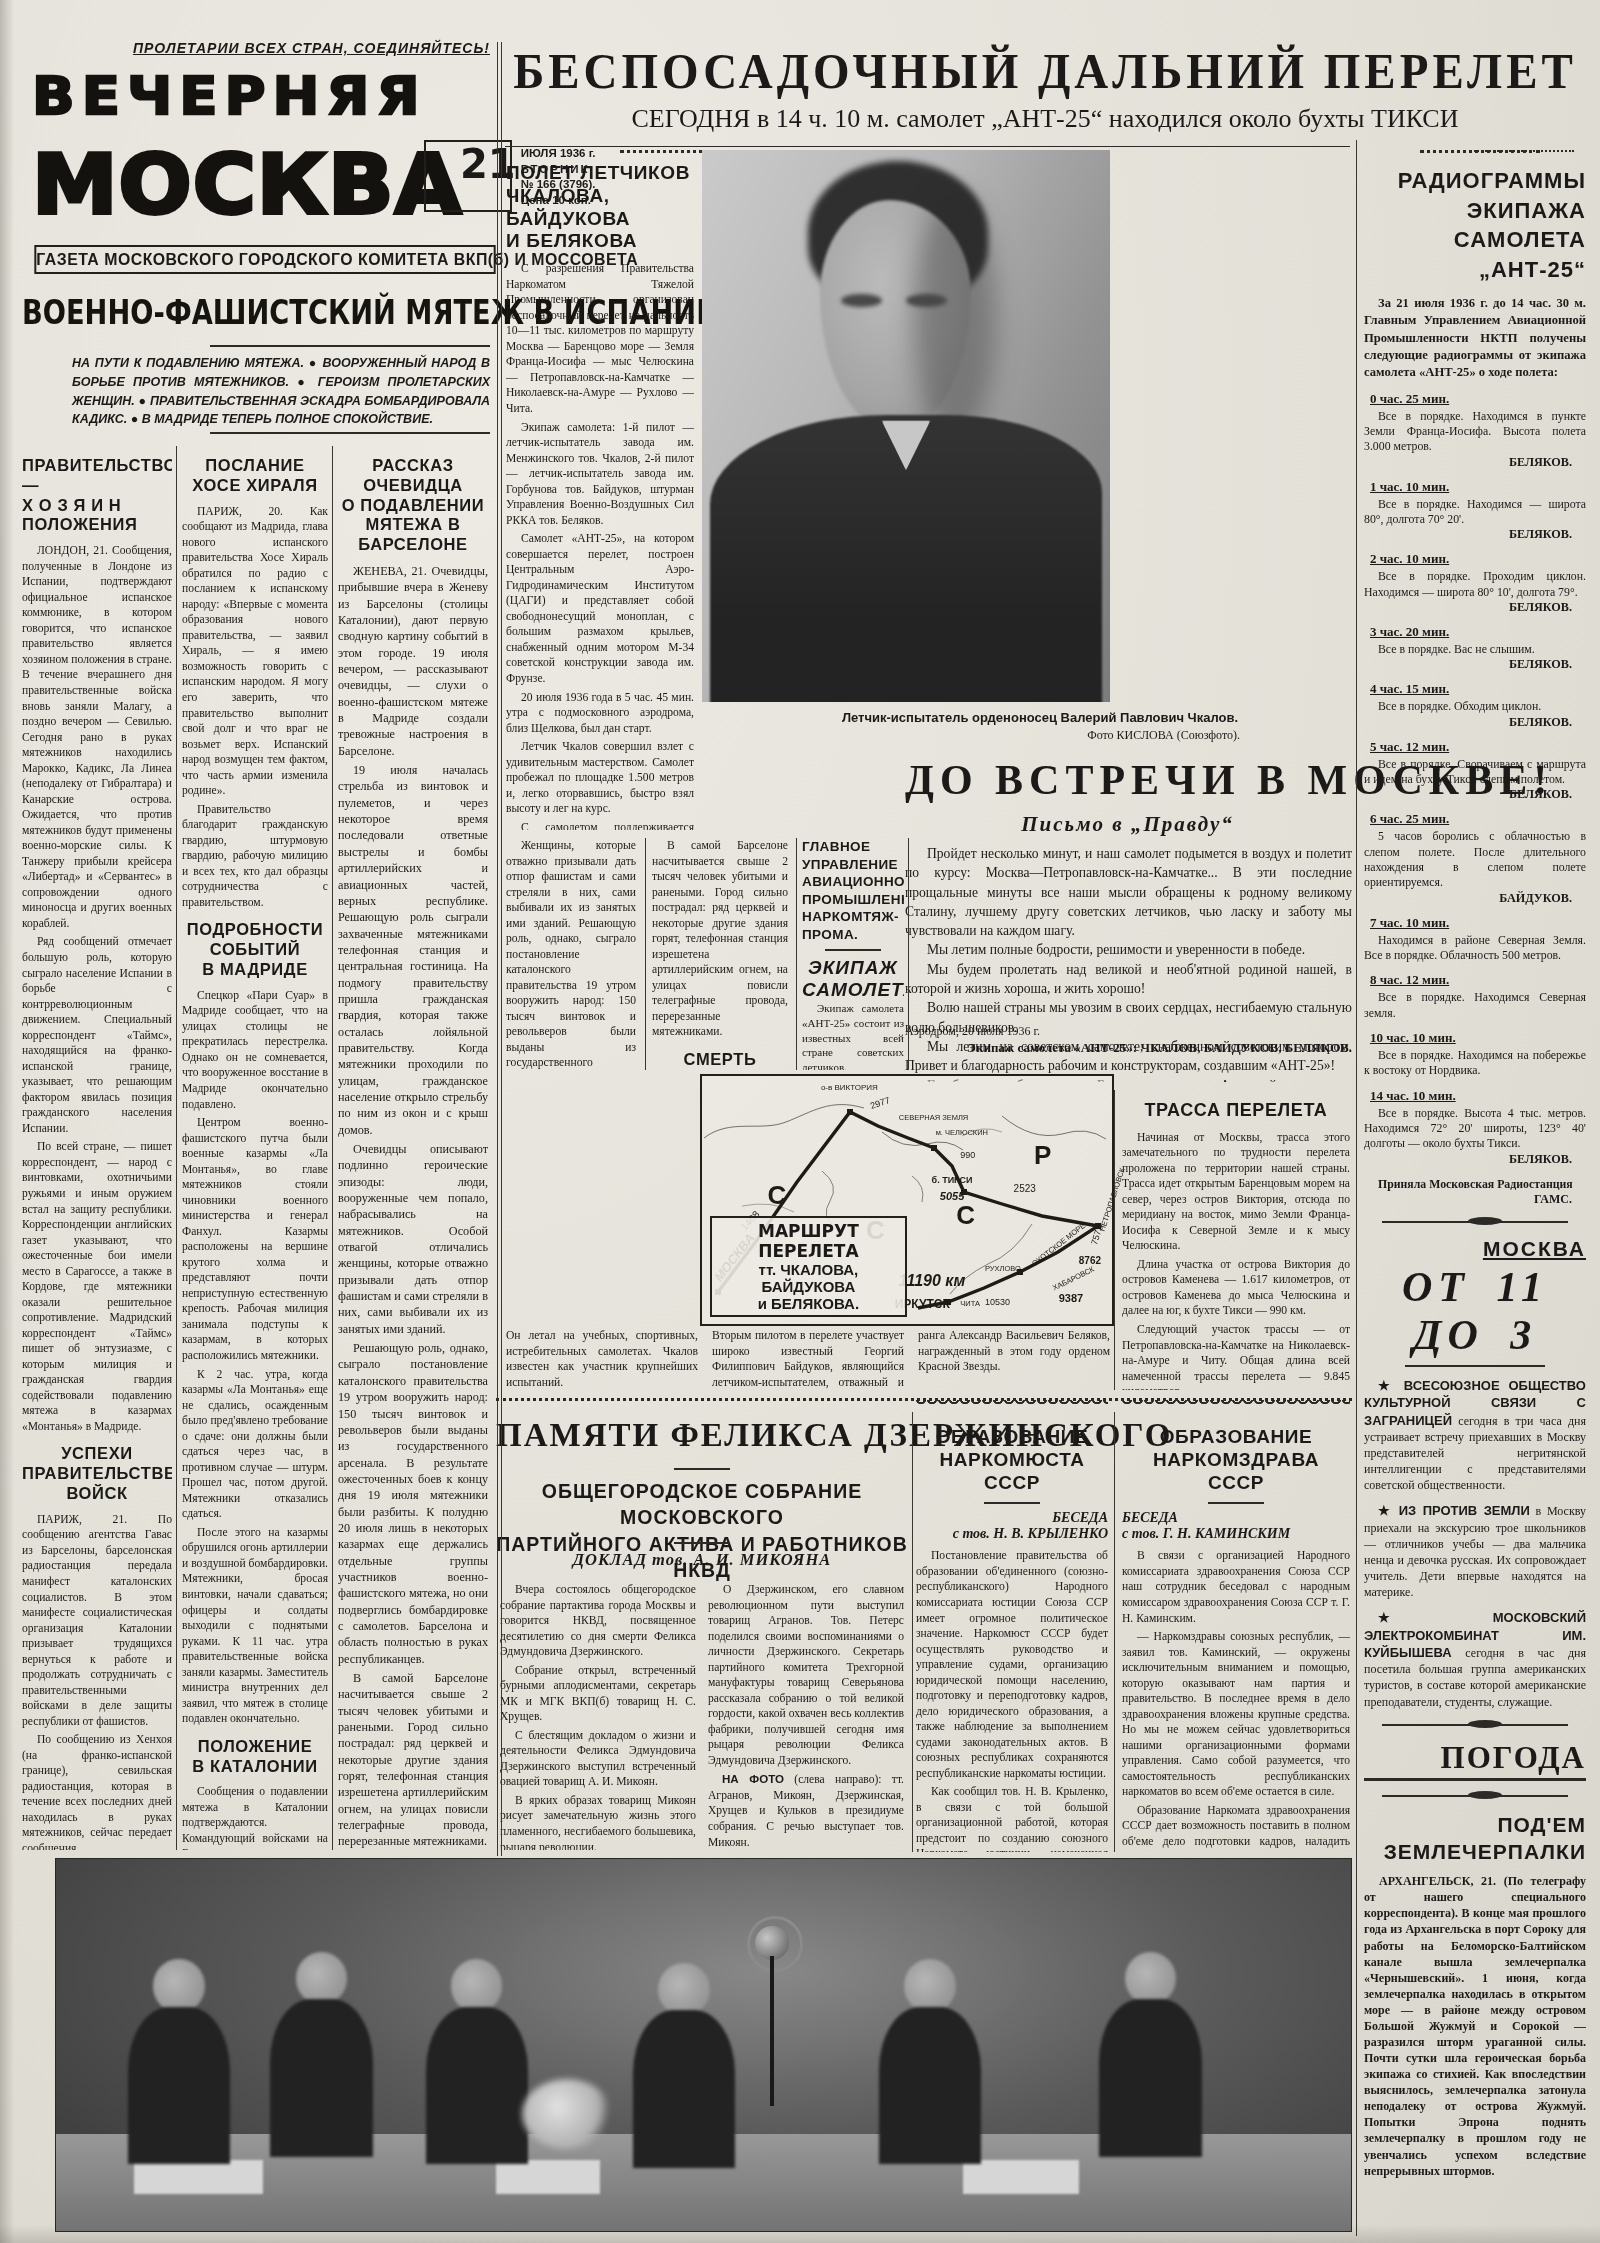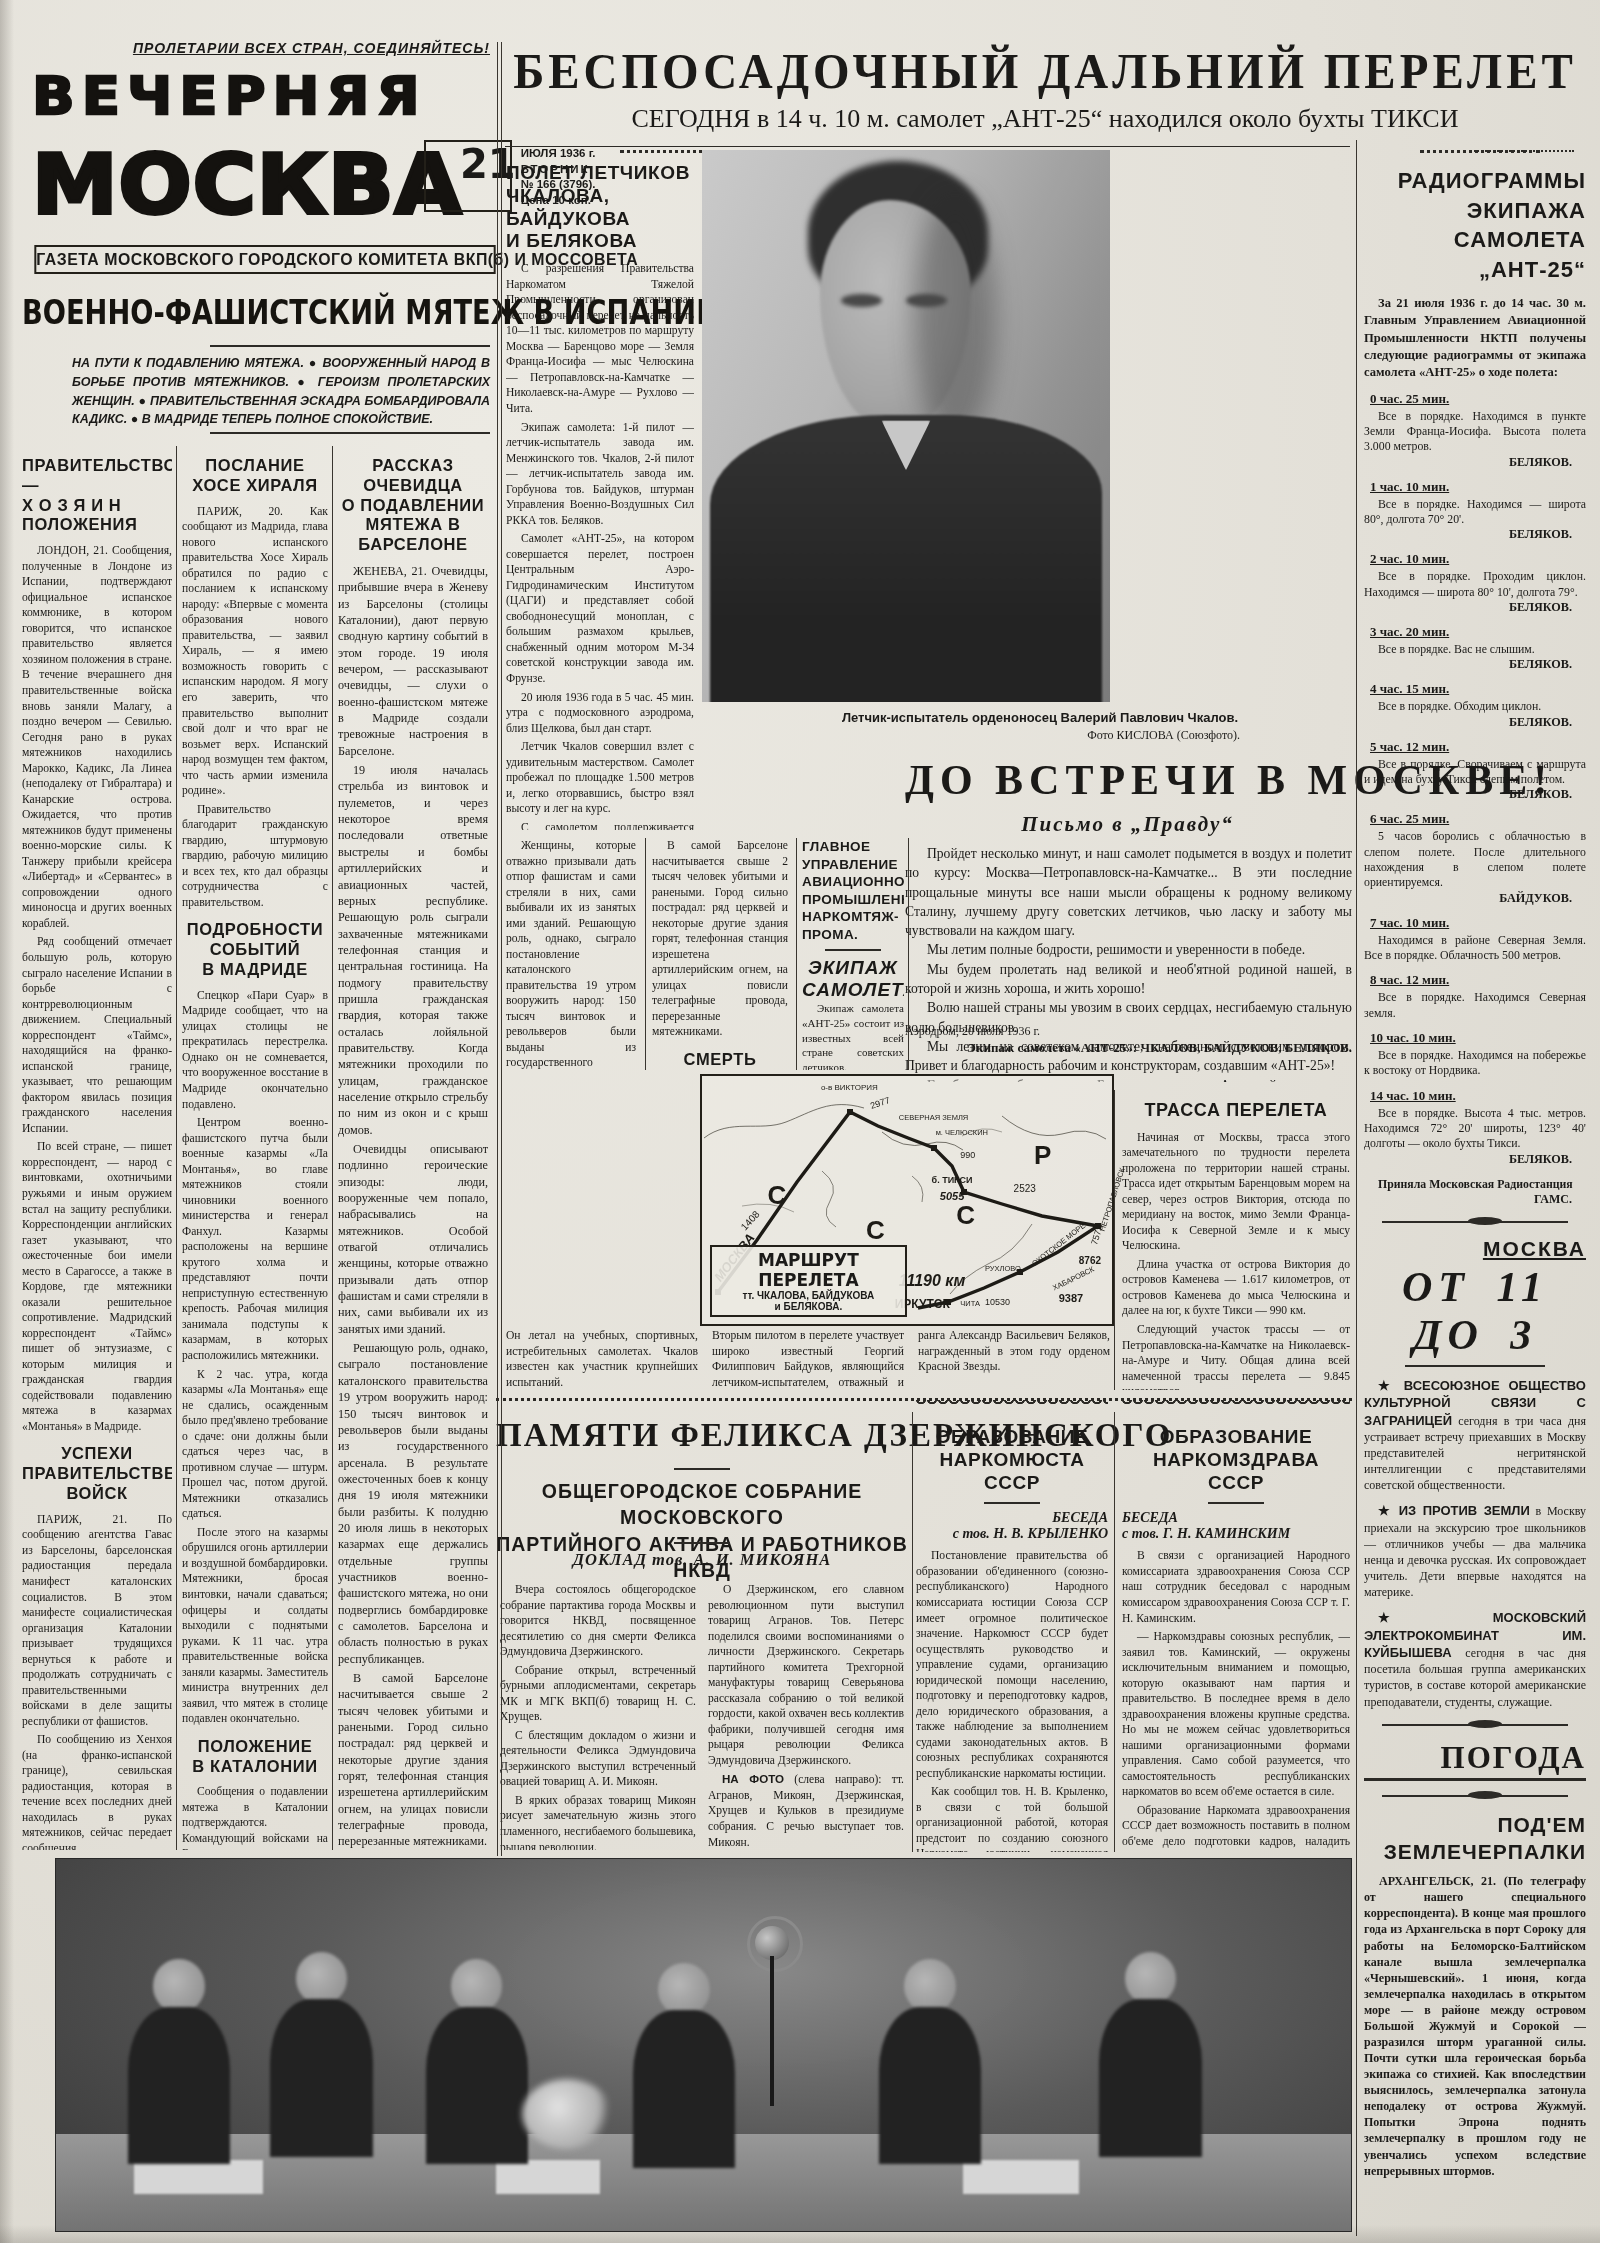--- a/index.html
+++ b/index.html
@@ -37,21 +37,21 @@
   .cap{font-family:"Liberation Sans",sans-serif;font-weight:bold;font-size:13px;text-align:center;}
   .cap-credit{font-family:"Liberation Serif",serif;font-size:12px;text-align:right;}
   .letter-h{font-family:"Liberation Serif",serif;font-weight:900;font-size:42px;letter-spacing:6px;text-align:center;white-space:nowrap;transform:scaleY(1.02);}
   .letter-sub{font-family:"Liberation Serif",serif;font-weight:bold;font-style:italic;font-size:21px;text-align:center;letter-spacing:2px;}
   .letter-body p{margin:0;font-size:13.6px;line-height:1.42;text-align:justify;text-indent:22px;}
   .sig-r{font-weight:bold;text-align:right;font-size:13px;}
   .map{position:absolute;border:2px solid #232019;background:rgba(240,238,230,.45);}
   .map-label{position:absolute;font-family:"Liberation Sans",sans-serif;color:#1d1b16;white-space:nowrap;}
   .map-box{position:absolute;border:2px solid #232019;background:rgba(236,234,226,.9);text-align:center;padding:3px 6px;}
   .map-box .l1{font-family:"DejaVu Sans",sans-serif;font-weight:900;font-size:17px;}
-  .map-box .l2{font-family:"Liberation Sans",sans-serif;font-weight:bold;font-size:10px;}
+  .map-box .l2{font-family:"Liberation Sans",sans-serif;font-weight:bold;font-size:15px;}
   .radio-h{font-family:"Liberation Sans",sans-serif;font-weight:900;font-size:22px;line-height:1.35;text-align:right;white-space:pre-line;letter-spacing:1px;}
   .radio-intro{font-size:12.6px;font-weight:bold;line-height:1.38;text-align:justify;text-indent:14px;margin:10px 0 4px 0;}
   .rtime{font-weight:bold;font-size:13px;text-decoration:underline;margin:9px 0 2px 6px;}
   .rtext{font-size:11.8px;line-height:1.3;text-align:justify;text-indent:14px;margin:0;}
   .rsig{font-weight:bold;font-size:12.2px;text-align:right;padding-right:14px;}
   .moscow-label{font-family:"Liberation Sans",sans-serif;font-weight:900;font-size:21px;text-align:right;text-decoration:underline;letter-spacing:2px;}
   .moscow-title{font-family:"Liberation Serif",serif;font-weight:900;font-style:italic;font-size:42px;text-align:center;letter-spacing:6px;word-spacing:10px;margin:2px 0 6px 0;}
   .mitem{font-size:12px;line-height:1.34;text-align:justify;margin:0 0 9px 0;text-indent:14px;}
   .mitem b{font-family:"Liberation Sans",sans-serif;font-size:13px;}
   .weather-title{font-family:"Liberation Serif",serif;font-weight:900;font-size:31px;text-align:right;letter-spacing:2px;border-bottom:3px solid #2c2a26;padding-bottom:2px;margin-bottom:8px;}

